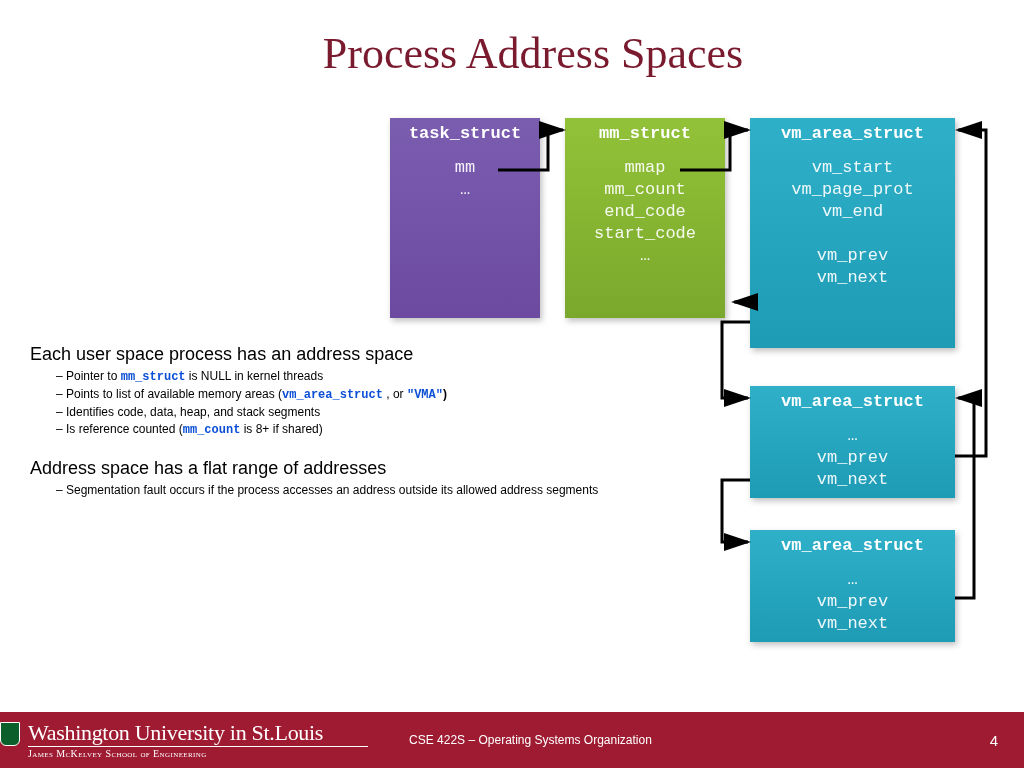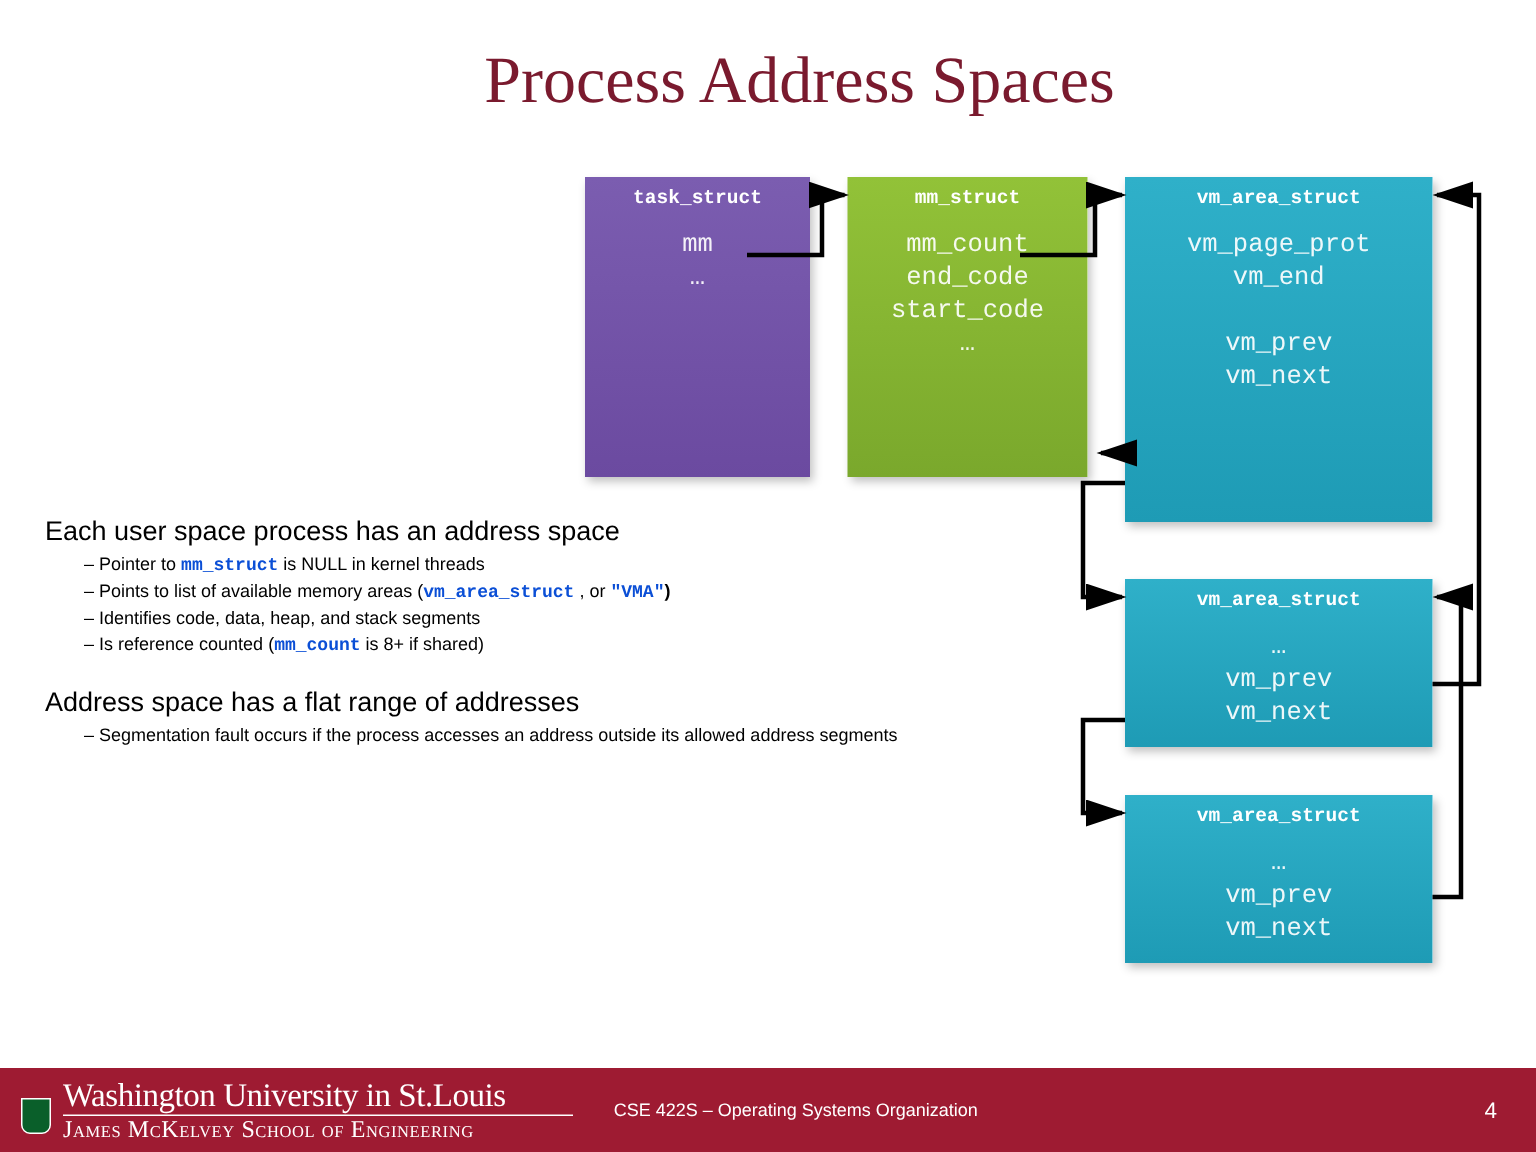--- a/index.html
+++ b/index.html
@@ -28,21 +28,21 @@
     color: #fff;
     text-align: center;
     box-shadow: 2px 3px 6px rgba(0,0,0,0.25);
     font-family: 'Courier New', monospace;
     font-size: 17px;
     padding: 6px 8px 10px;
   }
   .box .hdr {
     font-weight: bold;
     margin-bottom: 14px;
-    font-size: 13px;
+    font-size: 17px;
   }
   .box .fld { line-height: 1.3; opacity: 0.92; }
   .task { background: linear-gradient(180deg,#7b5db0,#6b4aa0); left: 390px; top: 0; width: 150px; height: 200px; }
   .mm   { background: linear-gradient(180deg,#92c238,#7aa82c); left: 565px; top: 0; width: 160px; height: 200px; }
   .vma1 { background: linear-gradient(180deg,#2fb0c9,#1e9bb5); left: 750px; top: 0; width: 205px; height: 230px; }
   .vma2 { background: linear-gradient(180deg,#2fb0c9,#1e9bb5); left: 750px; top: 268px; width: 205px; height: 112px; }
   .vma3 { background: linear-gradient(180deg,#2fb0c9,#1e9bb5); left: 750px; top: 412px; width: 205px; height: 112px; }
 
   .textcol {
     position: absolute;
@@ -61,62 +61,63 @@
   .footer {
     position: absolute;
     left: 0; bottom: 0;
     width: 1024px; height: 56px;
     background: #9e1b32;
     color: #fff;
     display: flex;
     align-items: center;
   }
   .logo-block {
-    display: flex; align-items: flex-end;
-    padding-left: 14px;
+    display: flex; align-items: center;
     gap: 8px;
   }
   .shield {
     width: 20px; height: 24px;
     background: #0a5f2a;
     border: 1px solid #fff;
     border-radius: 0 0 6px 6px;
     position: relative;
     top: -6px;
   }
   .wustl-text { line-height: 1.05; }
   .wustl-main { font-family: Georgia, serif; font-size: 22px; letter-spacing: -0.3px; }
   .wustl-rule { border-top: 1px solid #fff; width: 340px; margin: 2px 0; }
-  .wustl-sub  { font-family: Georgia, serif; font-variant: small-caps; font-size: 16px; letter-spacing: 0.4px; }
+  .wustl-sub  { font-family: Georgia, serif; font-variant: small-caps; font-size: 10px; letter-spacing: 0.4px; }
   .course { position: absolute; left: 0; width: 100%; text-align: center; font-size: 12px; padding-left: 37px; }
   .pagenum { position: absolute; right: 26px; font-size: 15px; }
 </style>
 </head>
 <body>
 
 <div class="title">Process Address Spaces</div>
 
 <div class="diagram">
 
   <div class="box task">
     <div class="hdr">task_struct</div>
     <div class="fld">mm</div>
     <div class="fld">…</div>
   </div>
 
   <div class="box mm">
     <div class="hdr">mm_struct</div>
+    <div class="fld">mmap</div>
     <div class="fld">mm_count</div>
     <div class="fld">end_code</div>
     <div class="fld">start_code</div>
     <div class="fld">…</div>
   </div>
 
   <div class="box vma1">
     <div class="hdr">vm_area_struct</div>
+    <div class="fld">vm_start</div>
     <div class="fld">vm_page_prot</div>
     <div class="fld">vm_end</div>
     <div class="fld">&nbsp;</div>
     <div class="fld">vm_prev</div>
     <div class="fld">vm_next</div>
   </div>
 
   <div class="box vma2">
     <div class="hdr">vm_area_struct</div>
     <div class="fld">…</div>

